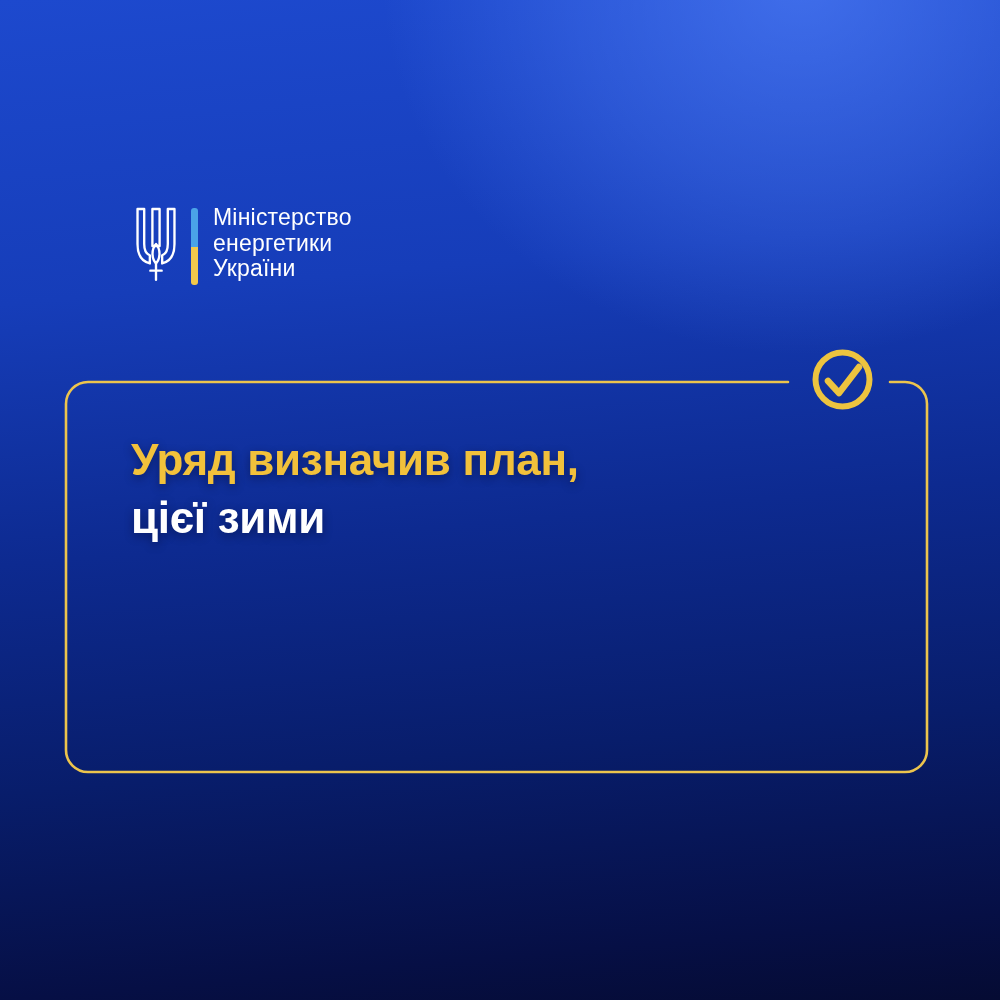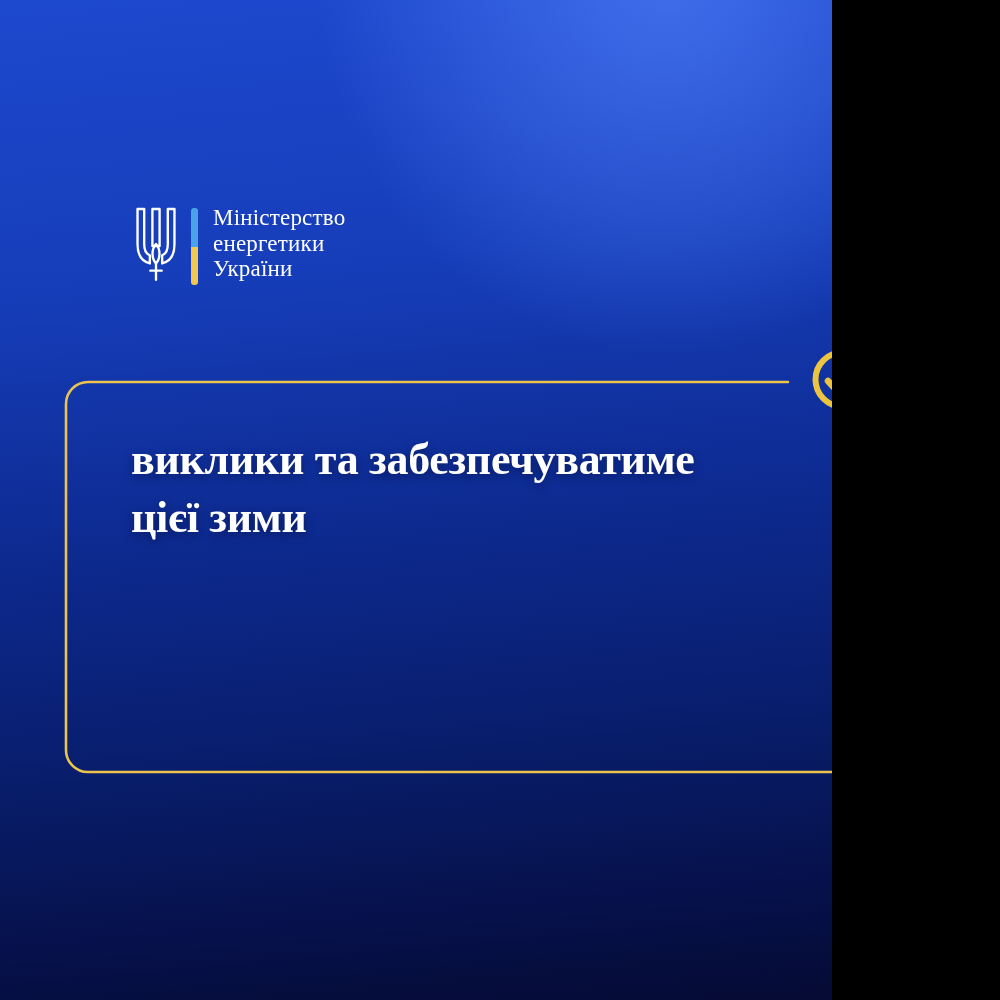--- a/index.html
+++ b/index.html
@@ -1,20 +1,20 @@
 <!DOCTYPE html>
 <html><head>
 <meta charset="utf-8">
 <style>
   html,body{margin:0;padding:0;background:#000;}
   .poster{
     position:relative;
-    width:832px;height:1000px;
+    width:1000px;height:1000px;
     overflow:hidden;
-    font-family:Liberation Serif, serif;
+    font-family:Liberation Sans, sans-serif;
     background:
       radial-gradient(58% 52% at 80% -2%, rgba(86,134,255,0.62) 0%, rgba(86,134,255,0.30) 40%, rgba(86,134,255,0) 72%),
       linear-gradient(175deg, #1d49ce 0%, #163db9 28%, #0d2a90 52%, #081d6b 73%, #060f45 92%, #050b33 100%);
   }
 
   
   .logo{position:absolute;left:134px;top:205px;}
   .trident{position:absolute;left:0;top:2px;width:44px;height:78px;}
   .flagbar{position:absolute;left:57px;top:3px;width:6.5px;height:77px;border-radius:3px;overflow:hidden;}
   .flagbar .half{width:100%;height:50%;}
@@ -61,17 +61,17 @@
       <div class="half" style="background:#f2c94c;"></div>
     </div>
     <div class="org">
       <div>Міністерство</div>
       <div>енергетики</div>
       <div>України</div>
     </div>
   </div>
 
   <div class="headline">
-    <div class="hl white">виклики та забезпечуватиме</div>
+    <div class="hl yellow">Уряд визначив план,</div>
     <div class="hl white">цієї зими</div>
   </div>
 
 </div>
 
 </body></html>

